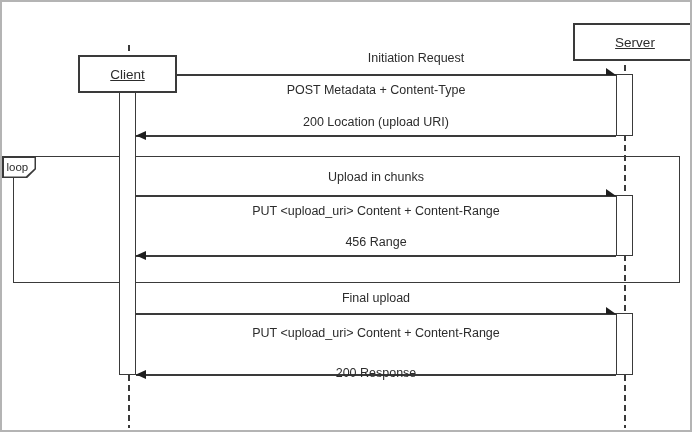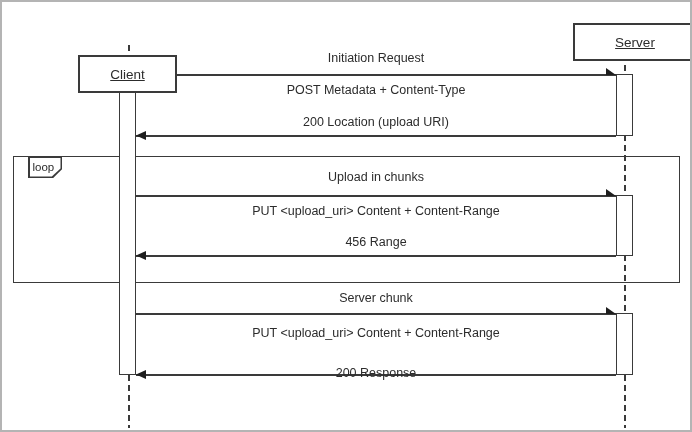--- a/index.html
+++ b/index.html
@@ -128,29 +128,29 @@
   <div class="abs arrow-left-full" style="top:249px;"></div>
   <div class="abs arrow-left-full" style="top:368px;"></div>
 
   <div class="abs participant" style="left:76px; top:5px; width:99px; height:38px;margin-top:48px;">
     <span>Client</span>
   </div>
   <div class="abs participant" style="left:571px; top:21px; width:124px; height:38px;">
     <span>Server</span>
   </div>
 
-  <div class="abs fragment-tab" style="left:26px; top:154px;">
+  <div class="abs fragment-tab" style="left:0; top:154px;">
     <div class="fragment-tab-inner">loop</div>
   </div>
 
-  <div class="abs msg-label" style="top:49px;">Initiation Request</div>
+  <div class="abs msg-label" style="top:49px;margin-left:40px;">Initiation Request</div>
   <div class="abs msg-label" style="top:81px;">POST Metadata + Content-Type</div>
   <div class="abs msg-label" style="top:113px;">200 Location (upload URI)</div>
 
   <div class="abs msg-label" style="top:168px;">Upload in chunks</div>
   <div class="abs msg-label" style="top:202px;">PUT &lt;upload_uri&gt; Content + Content-Range</div>
   <div class="abs msg-label" style="top:233px;">456 Range</div>
 
-  <div class="abs msg-label" style="top:289px;">Server chunk</div>
+  <div class="abs msg-label" style="top:289px;">Final upload</div>
   <div class="abs msg-label" style="top:324px;">PUT &lt;upload_uri&gt; Content + Content-Range</div>
   <div class="abs msg-label" style="top:364px;">200 Response</div>
 
 </div>
 
 </body></html>

